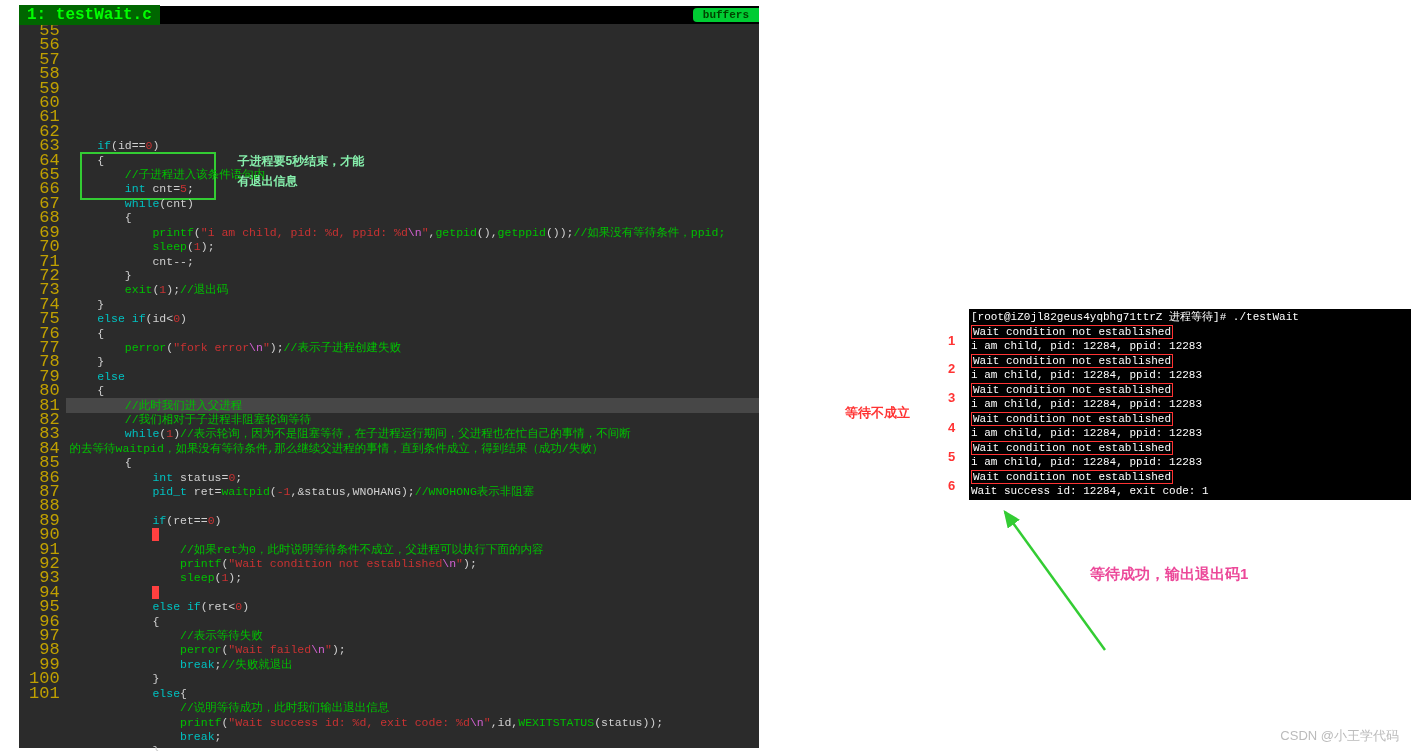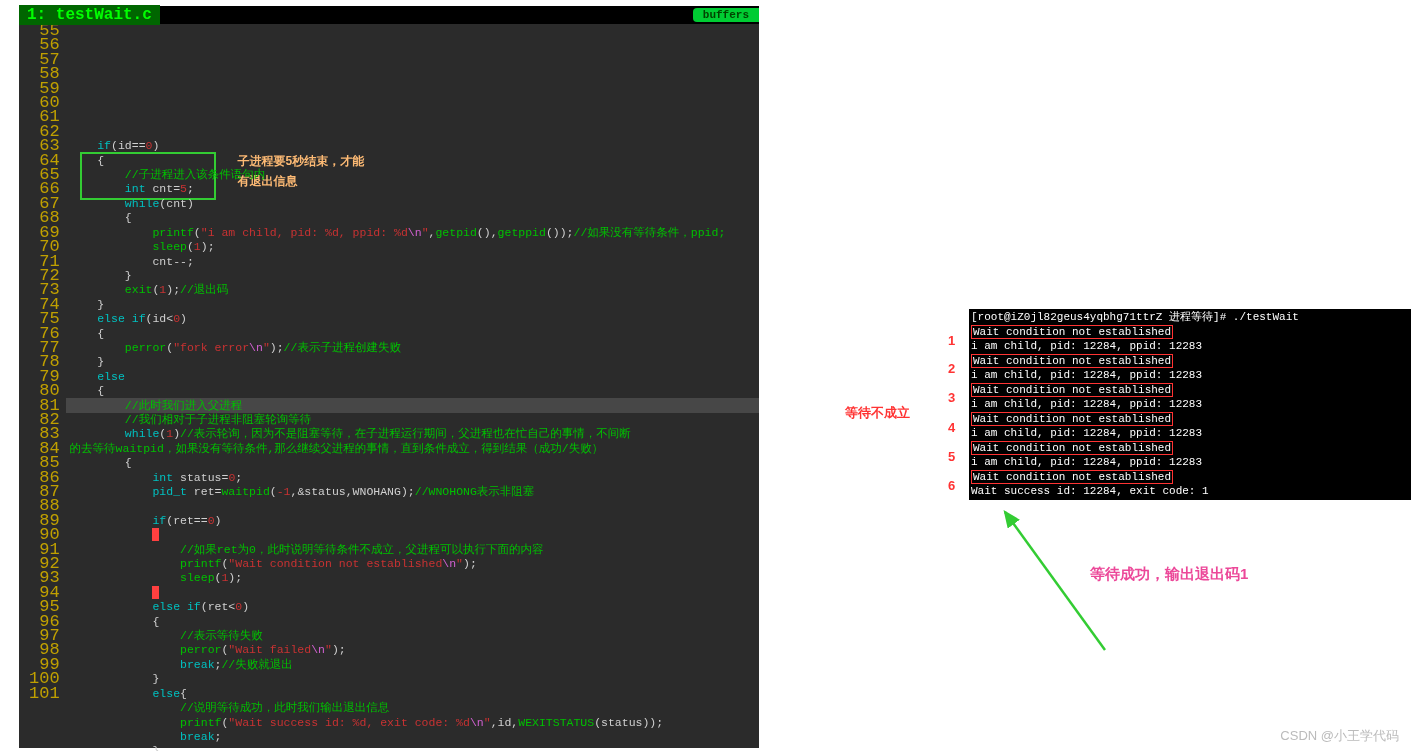--- a/index.html
+++ b/index.html
@@ -71,21 +71,21 @@
   .num { color: #c83232; }
   .cmt { color: #00c000; }
   .op  { color: #d0d0d0; }
   .esc { color: #d060d0; }
   .green-box {
     position: absolute;
     border: 2px solid #33cc33;
     pointer-events: none;
   }
   .anno-red {
-    color: #fdba74;
+    color: #86efac;
     font-weight: bold;
     font-family: "Microsoft YaHei", sans-serif;
     font-size: 12px;
     position: absolute;
   }
   .line-hl {
     background: #474747;
     position: absolute;
     left: 0; right: 0;
     height: 14.4px;

